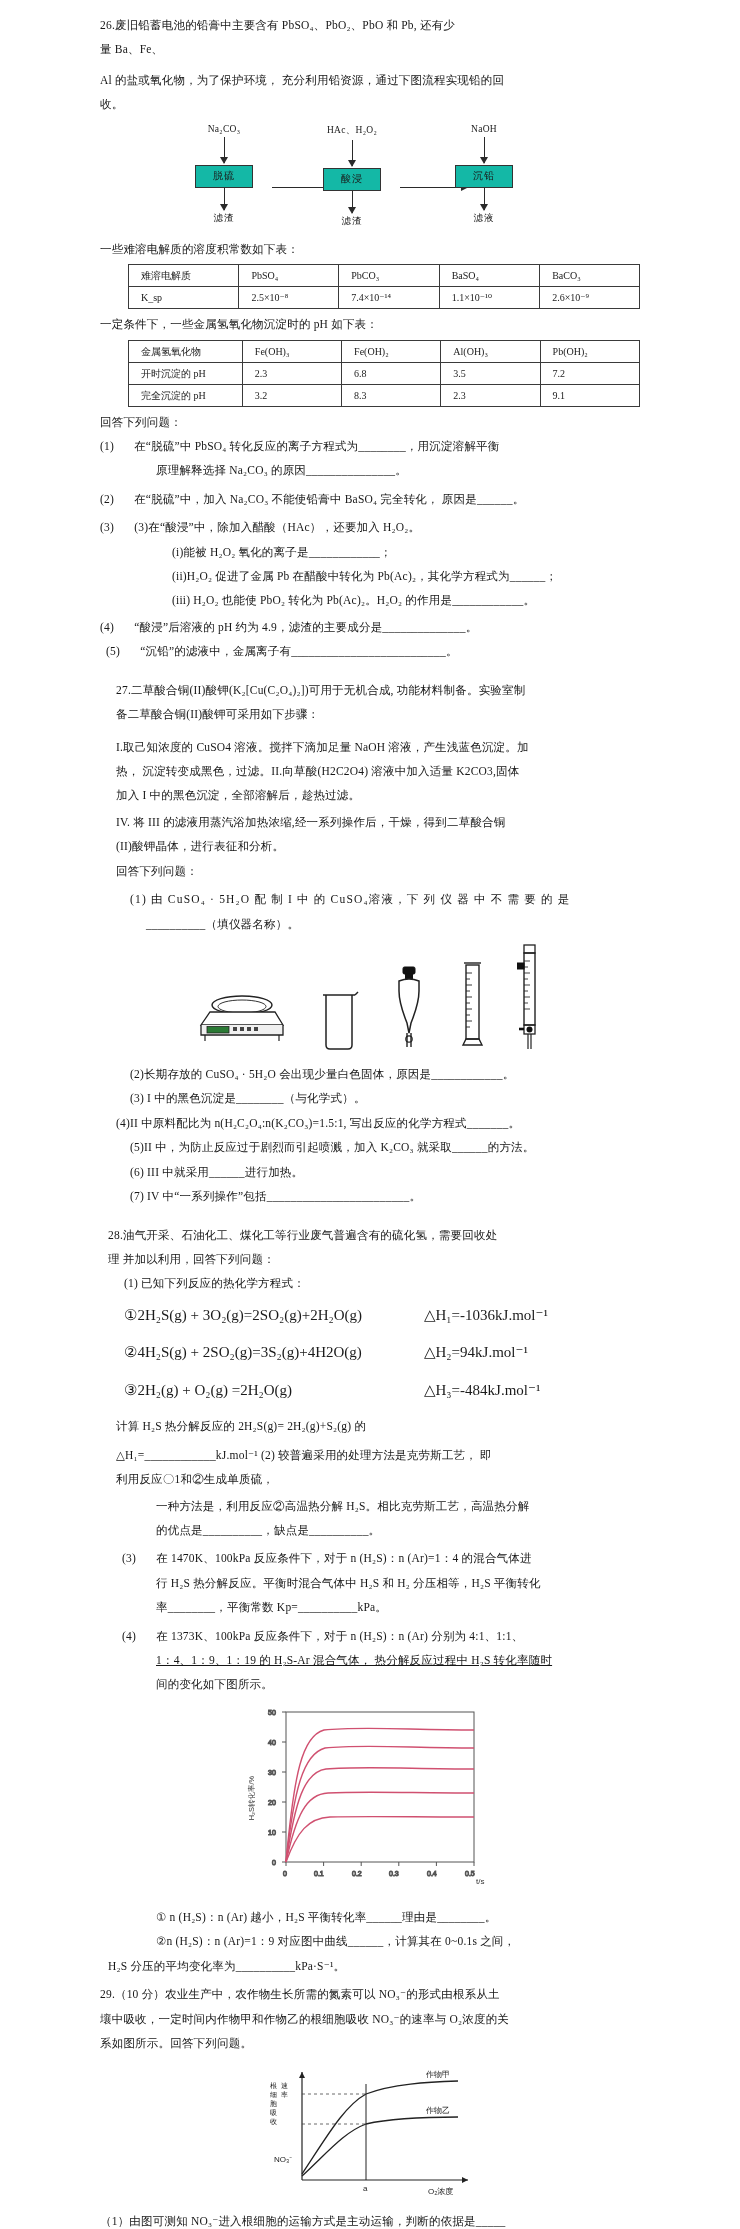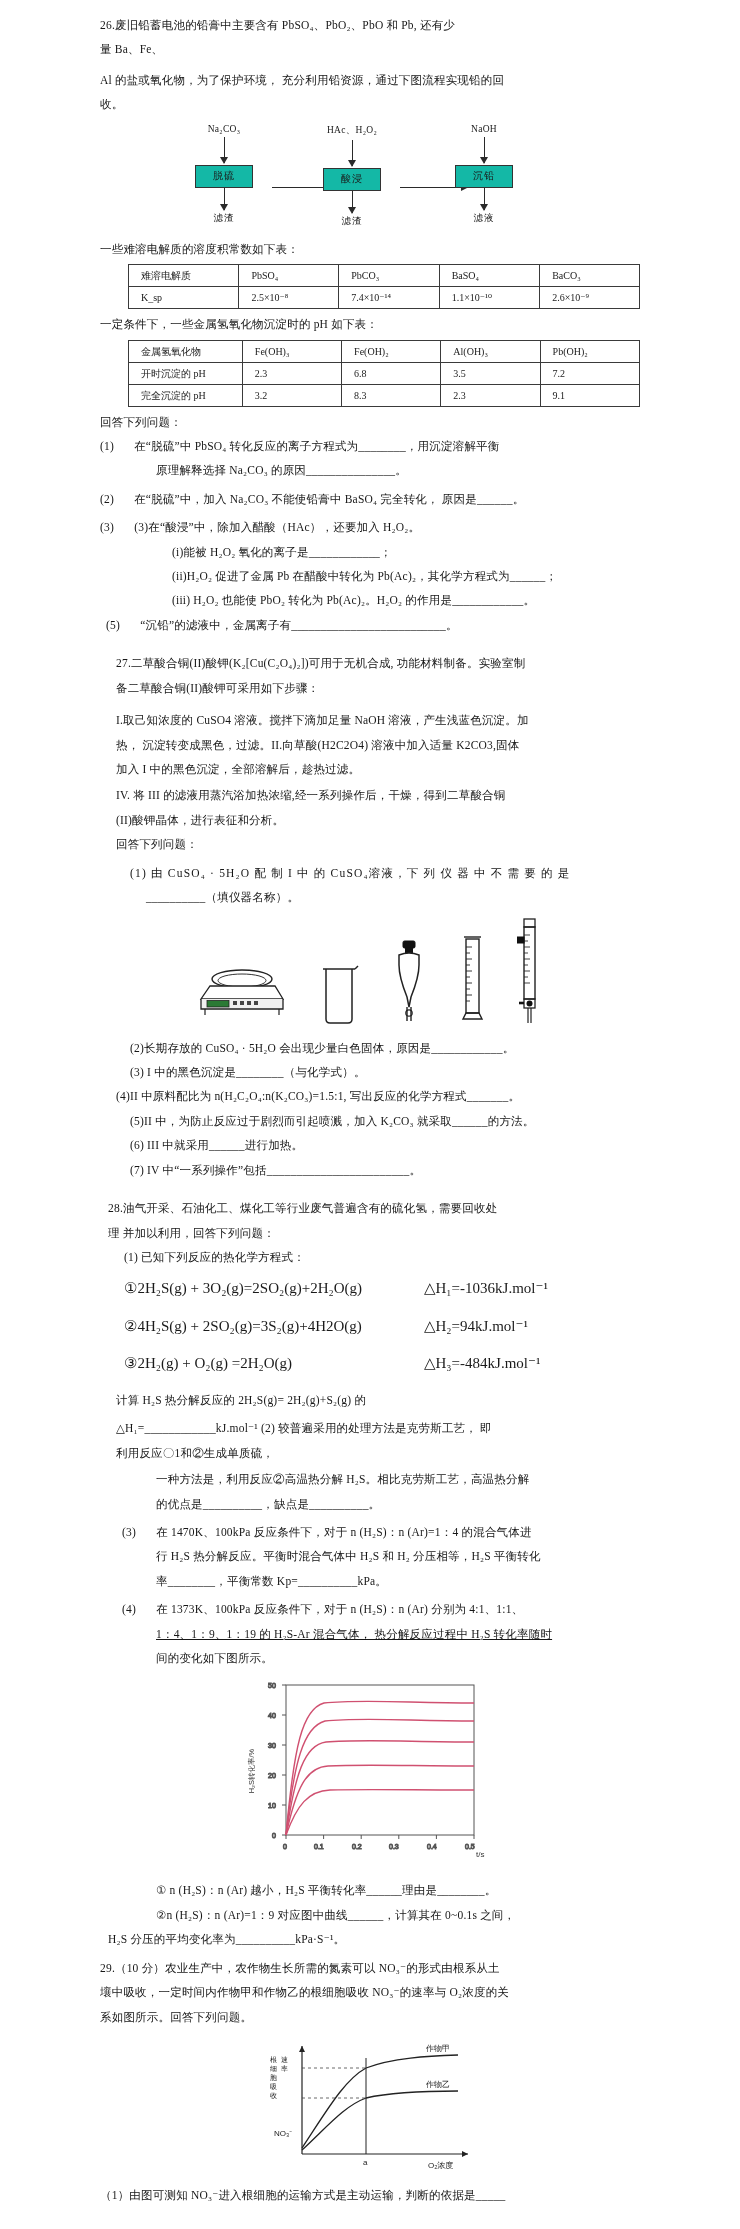--- a/index.html
+++ b/index.html
@@ -230,20 +230,25 @@
 
     <div class="p indent hang" style="padding-left:56px;text-indent:-56px;margin-top:6px;">
       <span>(3)</span>
       <span style="display:inline-block;width:14px;"></span>
       <span>(3)在“酸浸”中，除加入醋酸（HAc），还要加入 H₂O₂。</span>
     </div>
     <div class="p indent3">(i)能被 H₂O₂ 氧化的离子是____________；</div>
     <div class="p indent3">(ii)H₂O₂ 促进了金属 Pb 在醋酸中转化为 Pb(Ac)₂，其化学方程式为______；</div>
     <div class="p indent3">(iii) H₂O₂ 也能使 PbO₂ 转化为 Pb(Ac)₂。H₂O₂ 的作用是____________。</div>
 
+    <div class="p indent hang" style="padding-left:56px;text-indent:-56px;margin-top:4px;">
+      <span>(4)</span>
+      <span style="display:inline-block;width:14px;"></span>
+      <span>“酸浸”后溶液的 pH 约为 4.9，滤渣的主要成分是______________。</span>
+    </div>
     <div class="p indent hang" style="padding-left:62px;text-indent:-56px;">
       <span>(5)</span>
       <span style="display:inline-block;width:14px;"></span>
       <span>“沉铅”的滤液中，金属离子有__________________________。</span>
     </div>
   </div>
 
   <div style="margin-top:16px;">
     <div class="p" style="padding-left:16px;">27.二草酸合铜(II)酸钾(K₂[Cu(C₂O₄)₂])可用于无机合成, 功能材料制备。实验室制</div>
     <div class="p" style="padding-left:16px;">备二草酸合铜(II)酸钾可采用如下步骤：</div>

